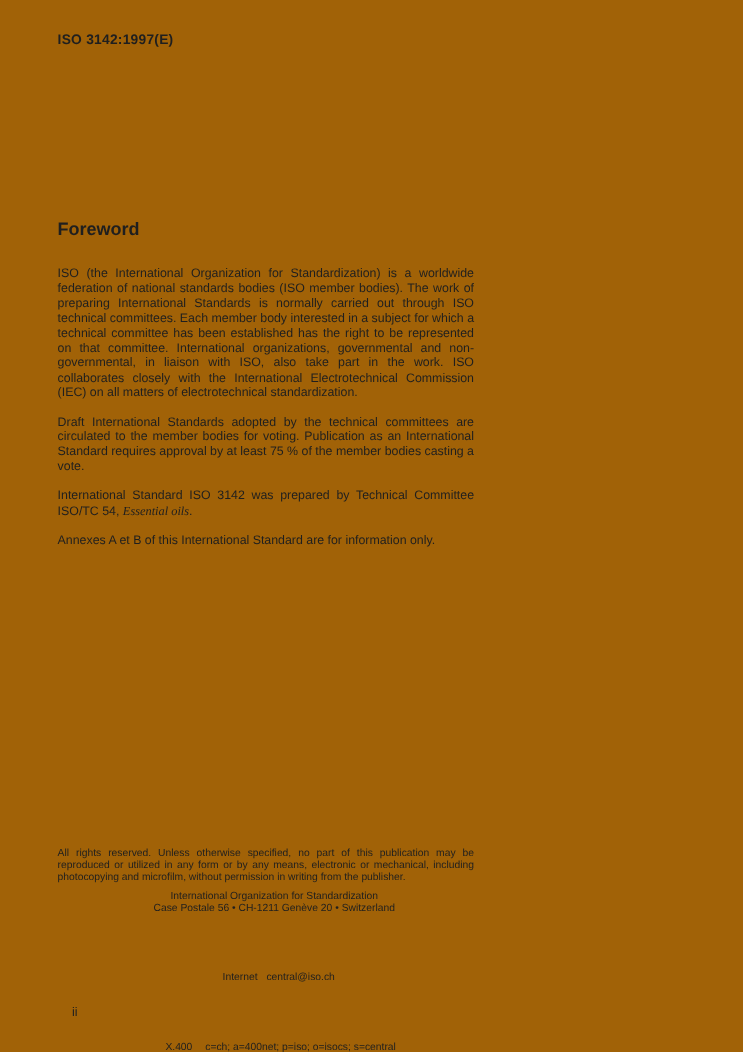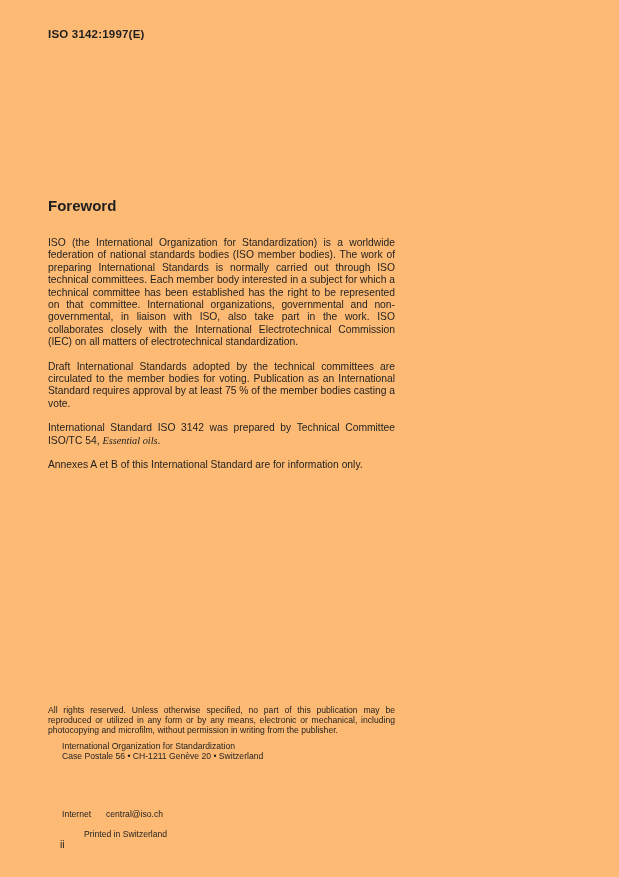--- a/index.html
+++ b/index.html
@@ -1,36 +1,36 @@
 <!DOCTYPE html>
 <html><head>
 <meta charset="utf-8">
 <style>
   html, body { margin: 0; padding: 0; background: #e9e9e9; }
   .page {
     position: relative;
     width: 619px;
     height: 877px;
     margin: 0 auto;
-    background: #fdba74;
+    background: #a16207;
     font-family: "Liberation Sans", sans-serif;
     color: #1f1f1f;
     overflow: hidden;
   }
   .doc-id {
     position: absolute;
     top: 28px;
     left: 48px;
     font-size: 11.5px;
     font-weight: bold;
     letter-spacing: 0.2px;
   }
   .content {
     position: absolute;
-    top: 197px;
+    top: 183px;
     left: 48px;
     width: 347px;
   }
   .content h1 {
     font-size: 15px;
     font-weight: bold;
     margin: 0 0 23px 0;
   }
   .content p {
     font-size: 10.3px;
@@ -50,20 +50,21 @@
   .rights {
     font-size: 8.6px;
     line-height: 10px;
     text-align: justify;
     margin-top: 7px;
   }
   .address {
     margin: 6px 0 0 14px;
     font-size: 8.6px;
     line-height: 10px;
+    text-align: center;
   }
   .address .contact-label { display: inline-block; width: 44px; margin-top: 48px; }
   .printed {
     margin-top: 10px;
     font-size: 8.6px;
     padding-left: 36px;
   }
   .page-number {
     position: absolute;
     left: 60px;
@@ -95,20 +96,23 @@
 
 
     <div class="rights">All rights reserved. Unless otherwise specified, no part of this publication may be reproduced or utilized in any form or by any means, electronic or mechanical, including photocopying and microfilm, without permission in writing from the publisher.</div>
 
     <div class="address">
       <div>International Organization for Standardization</div>
       <div>Case Postale 56 • CH-1211 Genève 20 • Switzerland</div>
       <div>
         <span class="contact-label">Internet</span><span>central@iso.ch</span>
       </div>
+      <div>
+        <span class="contact-label">X.400</span><span>c=ch; a=400net; p=iso; o=isocs; s=central</span>
+      </div>
     </div>
 
     <div class="printed">Printed in Switzerland</div>
   </div>
 
   <div class="page-number">ii</div>
 
 </div>
 
 </body></html>

